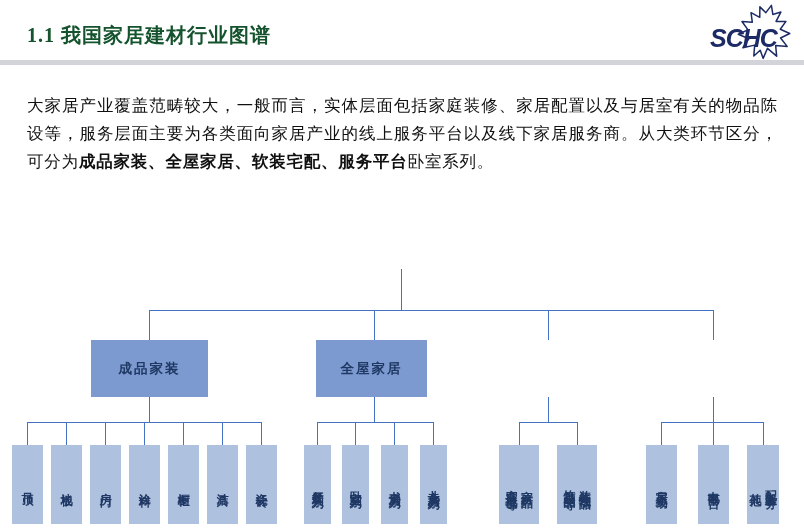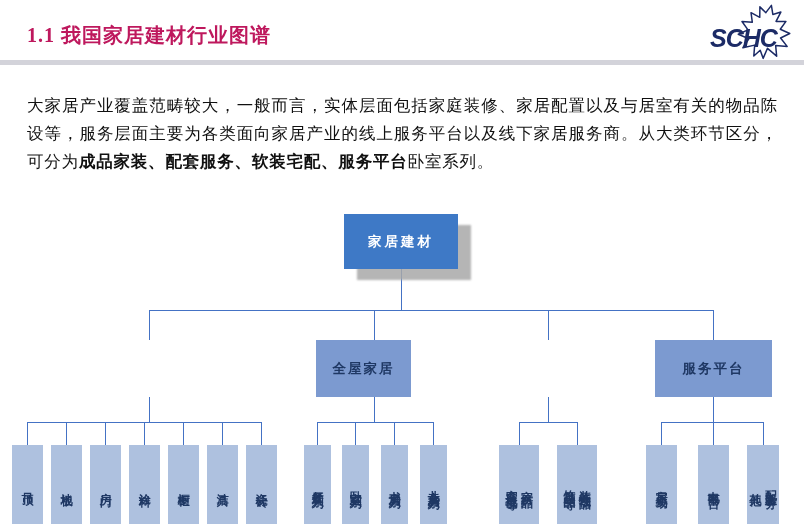--- a/index.html
+++ b/index.html
@@ -10,21 +10,21 @@
     --text_navy:#1F3864;
     --logo_navy:#1C2B66;
     --divider_gray:#D3D3DA;
   }
   *{margin:0;padding:0;box-sizing:border-box;}
   html,body{width:804px;height:530px;background:#fff;overflow:hidden;
     font-family:"Liberation Serif","DejaVu Serif",serif;}
   body{position:relative;}
 
   .page-title{position:absolute;left:27px;top:22px;font-size:20px;font-weight:bold;
-    color:#be185d;letter-spacing:1px;}
+    color:#14532d;letter-spacing:1px;}
 
   .logo{position:absolute;top:0;right:6px;width:104px;height:48px;}
   .logo .leaf{position:absolute;right:0;top:1px;transform:rotate(14deg);}
   .logo .logo-text{position:absolute;left:16px;top:24px;font-size:25px;font-weight:bold;
     font-style:italic;color:var(--logo_navy);letter-spacing:-1px;
     font-family:"Liberation Sans","DejaVu Sans",sans-serif;}
 
   .divider{position:absolute;left:0;top:60px;width:804px;height:5px;
     background:var(--divider_gray);}
 
@@ -55,21 +55,21 @@
 
 <div class="logo">
   <svg class="leaf" width="66" height="60" viewBox="0 0 100 100">
     <path d="M50 6 L56 20 L68 13 L64 30 L80 26 L74 41 L91 44 L78 55 L92 66 L73 69 L79 86 L61 77 L58 95 L50 83 L42 95 L39 77 L21 86 L27 69 L8 66 L22 55 L9 44 L26 41 L20 26 L36 30 L32 13 L44 20 Z" fill="#ffffff" stroke="#1C2B66" stroke-width="2.5" stroke-linejoin="round"></path>
   </svg>
   <span class="logo-text">SCHC</span>
 </div>
 
 <div class="divider"></div>
 
-<p class="intro-paragraph"><span>大家居产业覆盖范畴较大，一般而言，实体层面包括家庭装修、家居配置以及与居室有关的物品陈设等，服务层面主要为各类面向家居产业的线上服务平台以及线下家居服务商。从大类环节区分，可分为</span><span class="seg-bold">成品家装、配套服务、软装宅配、服务平台</span><span>卧室系列。</span></p>
+<p class="intro-paragraph"><span>大家居产业覆盖范畴较大，一般而言，实体层面包括家庭装修、家居配置以及与居室有关的物品陈设等，服务层面主要为各类面向家居产业的线上服务平台以及线下家居服务商。从大类环节区分，可分为</span><span class="seg-bold">成品家装、全屋家居、软装宅配、服务平台</span><span>卧室系列。</span></p>
 
 <div class="diagram">
   <svg id="connectors" width="804" height="325">
       <line x1="401" y1="64" x2="401" y2="105" stroke="#4472C4" stroke-width="1" shape-rendering="crispEdges"></line>
       <line x1="149.5" y1="105" x2="713.5" y2="105" stroke="#4472C4" stroke-width="1" shape-rendering="crispEdges"></line>
       <line x1="149.5" y1="105" x2="149.5" y2="135" stroke="#4472C4" stroke-width="1" shape-rendering="crispEdges"></line>
       <line x1="149.5" y1="192" x2="149.5" y2="217" stroke="#4472C4" stroke-width="1" shape-rendering="crispEdges"></line>
       <line x1="27.5" y1="217" x2="261.5" y2="217" stroke="#4472C4" stroke-width="1" shape-rendering="crispEdges"></line>
       <line x1="27.5" y1="217" x2="27.5" y2="240" stroke="#4472C4" stroke-width="1" shape-rendering="crispEdges"></line>
       <line x1="66.5" y1="217" x2="66.5" y2="240" stroke="#4472C4" stroke-width="1" shape-rendering="crispEdges"></line>
@@ -90,21 +90,21 @@
       <line x1="519" y1="217" x2="577" y2="217" stroke="#4472C4" stroke-width="1" shape-rendering="crispEdges"></line>
       <line x1="519" y1="217" x2="519" y2="240" stroke="#4472C4" stroke-width="1" shape-rendering="crispEdges"></line>
       <line x1="577" y1="217" x2="577" y2="240" stroke="#4472C4" stroke-width="1" shape-rendering="crispEdges"></line>
       <line x1="713.5" y1="105" x2="713.5" y2="135" stroke="#4472C4" stroke-width="1" shape-rendering="crispEdges"></line>
       <line x1="713.5" y1="192" x2="713.5" y2="217" stroke="#4472C4" stroke-width="1" shape-rendering="crispEdges"></line>
       <line x1="661.5" y1="217" x2="763" y2="217" stroke="#4472C4" stroke-width="1" shape-rendering="crispEdges"></line>
       <line x1="661.5" y1="217" x2="661.5" y2="240" stroke="#4472C4" stroke-width="1" shape-rendering="crispEdges"></line>
       <line x1="713.5" y1="217" x2="713.5" y2="240" stroke="#4472C4" stroke-width="1" shape-rendering="crispEdges"></line>
       <line x1="763" y1="217" x2="763" y2="240" stroke="#4472C4" stroke-width="1" shape-rendering="crispEdges"></line>
     </svg>
-<div class="node root-node" style="left: 344px; top: 9px; width: 114px; height: 55px;">家居建材</div>
+    <div class="node branch-node" style="left: 91px; top: 135px; width: 117px; height: 57px;">成品家装</div>
     <div class="node leaf-node" style="left: 12px; top: 240px; width: 31px; height: 79px;">
       <span class="leaf-col">吊顶</span>
     </div>
     <div class="node leaf-node" style="left: 51px; top: 240px; width: 31px; height: 79px;">
       <span class="leaf-col">地板</span>
     </div>
     <div class="node leaf-node" style="left: 90px; top: 240px; width: 31px; height: 79px;">
       <span class="leaf-col">房门</span>
     </div>
     <div class="node leaf-node" style="left: 129px; top: 240px; width: 31px; height: 79px;">
@@ -112,42 +112,41 @@
     </div>
     <div class="node leaf-node" style="left: 168px; top: 240px; width: 31px; height: 79px;">
       <span class="leaf-col">橱柜</span>
     </div>
     <div class="node leaf-node" style="left: 207px; top: 240px; width: 31px; height: 79px;">
       <span class="leaf-col">洁具</span>
     </div>
     <div class="node leaf-node" style="left: 246px; top: 240px; width: 31px; height: 79px;">
       <span class="leaf-col">瓷砖</span>
     </div>
-    <div class="node branch-node" style="left: 316px; top: 135px; width: 95px; height: 57px;">全屋家居</div>
+    <div class="node branch-node" style="left: 316px; top: 135px; width: 111px; height: 57px;">全屋家居</div>
     <div class="node leaf-node" style="left: 304px; top: 240px; width: 27px; height: 79px;">
       <span class="leaf-col">餐厅系列</span>
     </div>
     <div class="node leaf-node" style="left: 342px; top: 240px; width: 27px; height: 79px;">
       <span class="leaf-col">卧室系列</span>
     </div>
     <div class="node leaf-node" style="left: 381px; top: 240px; width: 27px; height: 79px;">
       <span class="leaf-col">书房系列</span>
     </div>
     <div class="node leaf-node" style="left: 420px; top: 240px; width: 27px; height: 79px;">
       <span class="leaf-col">儿童房系列</span>
     </div>
     <div class="node leaf-node" style="left: 499px; top: 240px; width: 40px; height: 79px;">
       <span class="leaf-col">家纺产品</span>
       <span class="leaf-col">窗帘地毯等</span>
     </div>
     <div class="node leaf-node" style="left: 557px; top: 240px; width: 40px; height: 79px;">
       <span class="leaf-col">装饰性物品</span>
       <span class="leaf-col">饰品画品等</span>
     </div>
-    <div class="node branch-node" style="left: 655px; top: 135px; width: 117px; height: 57px;">服务平台</div>
     <div class="node leaf-node" style="left: 646px; top: 240px; width: 31px; height: 79px;">
       <span class="leaf-col">家居卖场</span>
     </div>
     <div class="node leaf-node" style="left: 698px; top: 240px; width: 31px; height: 79px;">
       <span class="leaf-col">电商平台</span>
     </div>
     <div class="node leaf-node" style="left: 747px; top: 240px; width: 32px; height: 79px;">
       <span class="leaf-col">配套服务</span>
       <span class="leaf-col">其他</span>
     </div>

